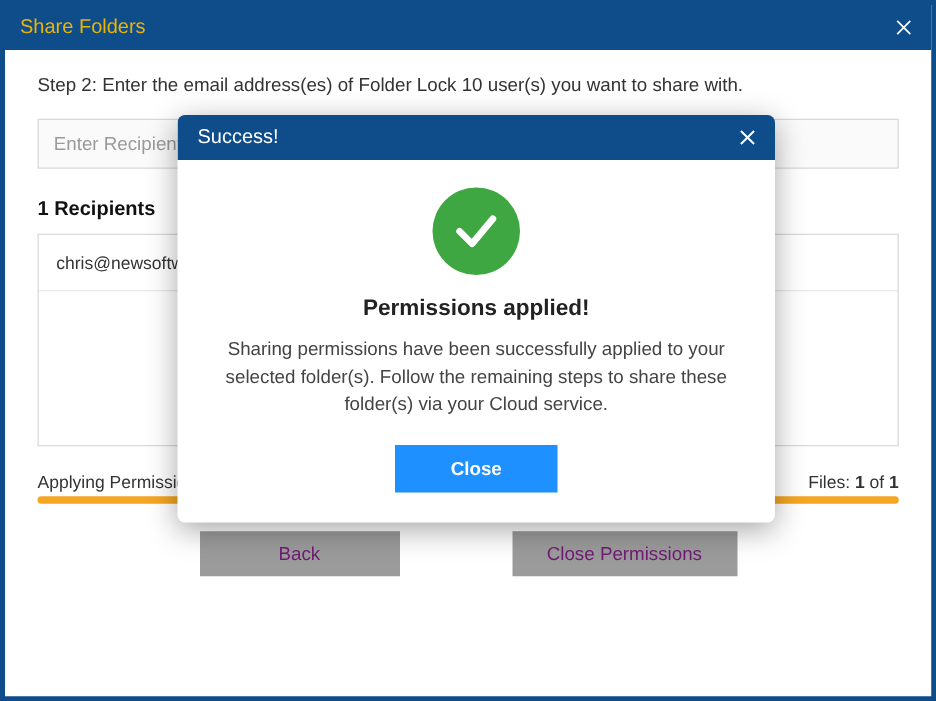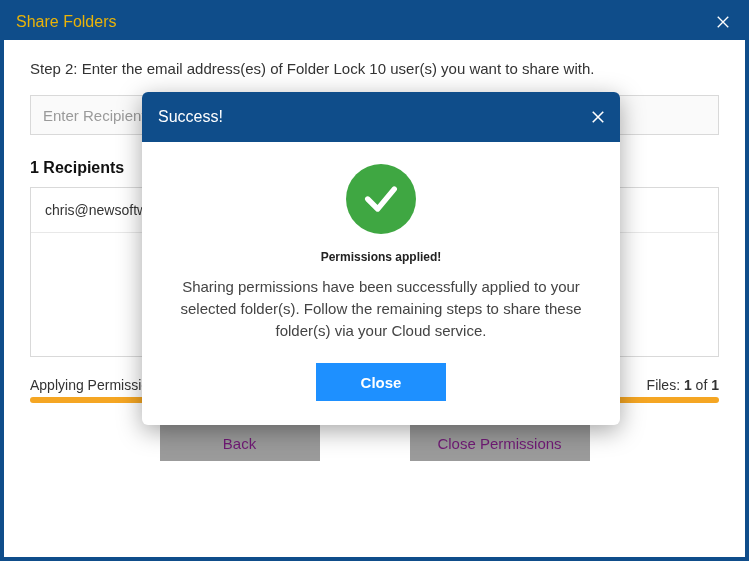--- a/index.html
+++ b/index.html
@@ -115,21 +115,21 @@
     top: 88px;
     width: 478px;
     background: #ffffff;
     border-radius: 6px;
     box-shadow: 0 6px 24px rgba(0,0,0,0.35);
     overflow: hidden;
   }
   .modal-header {
     background: #0f4d8a;
     color: #ffffff;
-    height: 50px;
+    height: 36px;
     display: flex;
     align-items: center;
     padding: 15px 16px;
     font-size: 16px;
     position: relative;
   }
   .modal-header .mclose {
     position: absolute;
     right: 10px;
     top: 50%;
@@ -151,21 +151,21 @@
     height: 70px;
     border-radius: 50%;
     background: #3fa742;
     margin: 0 auto 16px auto;
     display: flex;
     align-items: center;
     justify-content: center;
   }
   .check-circle svg { width: 40px; height: 40px; }
   .modal-title {
-    font-size: 12px;
+    font-size: 18px;
     font-weight: 700;
     color: #222;
     margin-bottom: 12px;
   }
   .modal-text {
     font-size: 15px;
     color: #444;
     line-height: 1.45;
     margin-bottom: 22px;
   }

